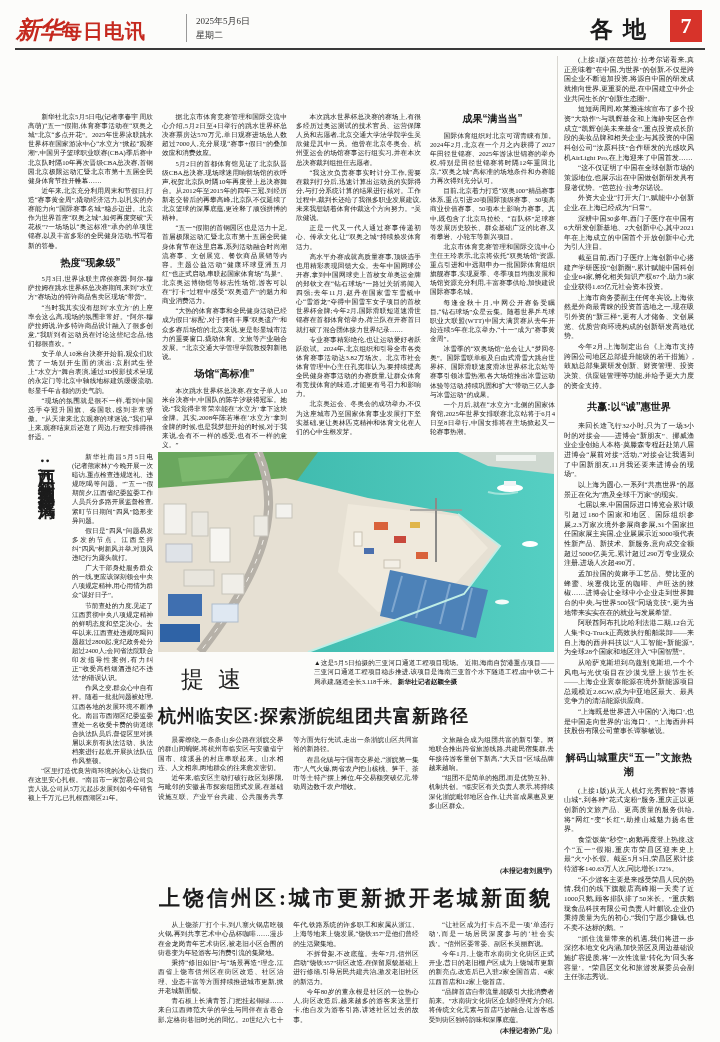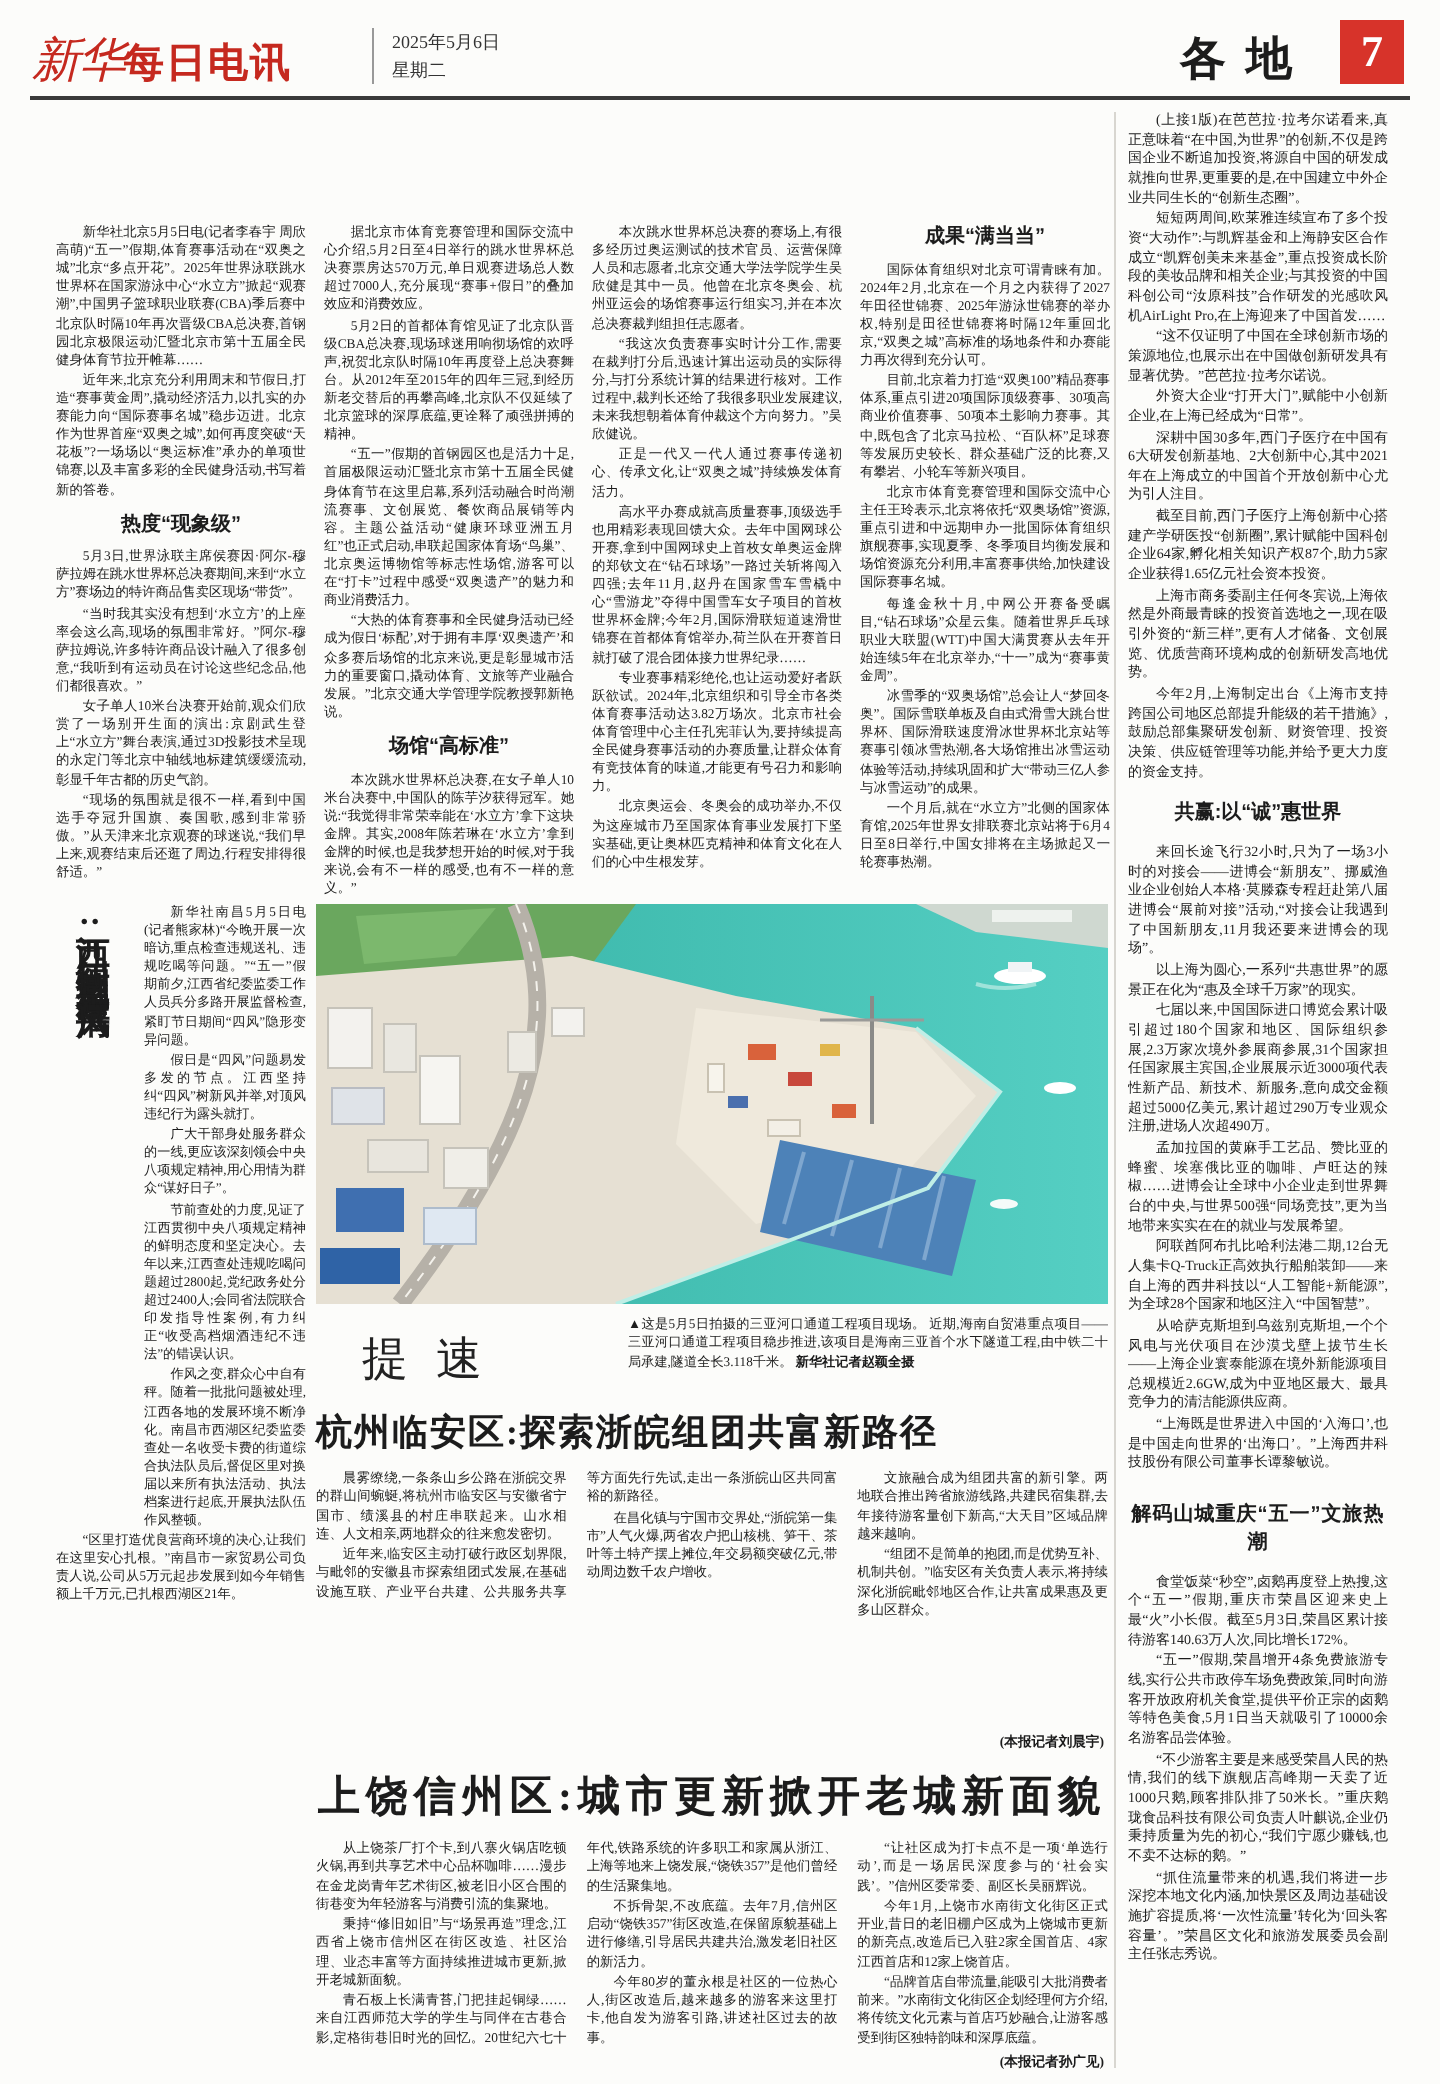--- a/index.html
+++ b/index.html
@@ -5,21 +5,21 @@
   html,body{margin:0;padding:0;background:#e9e7e2;}
   .page{position:relative;width:720px;height:1042px;margin:0 auto;background:#fcfcfa;
         font-family:"Liberation Serif","DejaVu Serif",serif;color:#1c1c1c;overflow:hidden;}
   .abs{position:absolute;}
   p{margin:0 0 1px 0;text-indent:2em;text-align:justify;}
   [data-bind-list]{display:block;}
 
   
   .masthead{left:0;top:8px;width:720px;height:40px;}
   .logo{position:absolute;left:16px;top:6px;color:#c5291f;white-space:nowrap;}
-  .logo .script{font-style:italic;font-weight:400;font-size:24px;letter-spacing:-1px;}
+  .logo .script{font-style:italic;font-weight:700;font-size:24px;letter-spacing:-1px;}
   .logo .block{font-weight:700;font-size:20px;letter-spacing:1px;}
   .mast-div{position:absolute;left:186px;top:6px;width:1px;height:28px;background:#999;}
   .dateblock{position:absolute;left:196px;top:7px;font-size:9px;line-height:1.5;color:#333;}
   .section{position:absolute;right:64px;top:6px;font-size:23px;font-weight:700;letter-spacing:10px;}
   .pagenum{position:absolute;right:18px;top:2px;width:32px;height:32px;background:#d7332a;color:#fff;
            font-weight:700;font-size:22px;text-align:center;line-height:32px;}
   .toprule{left:15px;top:48px;width:690px;height:2px;background:#3a3a3a;}
 
   
   .main-headline{left:28px;top:58px;width:527px;text-align:center;font-size:29px;font-weight:900;
@@ -133,22 +133,22 @@
         <p>来回长途飞行32小时,只为了一场3小时的对接会——进博会“新朋友”、挪威渔业企业创始人本格·莫滕森专程赶赴第八届进博会“展前对接”活动,“对接会让我遇到了中国新朋友,11月我还要来进博会的现场”。</p>
         <p>以上海为圆心,一系列“共惠世界”的愿景正在化为“惠及全球千万家”的现实。</p>
         <p>七届以来,中国国际进口博览会累计吸引超过180个国家和地区、国际组织参展,2.3万家次境外参展商参展,31个国家担任国家展主宾国,企业展展示近3000项代表性新产品、新技术、新服务,意向成交金额超过5000亿美元,累计超过290万专业观众注册,进场人次超490万。</p>
         <p>孟加拉国的黄麻手工艺品、赞比亚的蜂蜜、埃塞俄比亚的咖啡、卢旺达的辣椒……进博会让全球中小企业走到世界舞台的中央,与世界500强“同场竞技”,更为当地带来实实在在的就业与发展希望。</p>
         <p>阿联酋阿布扎比哈利法港二期,12台无人集卡Q-Truck正高效执行船舶装卸——来自上海的西井科技以“人工智能+新能源”,为全球28个国家和地区注入“中国智慧”。</p>
         <p>从哈萨克斯坦到乌兹别克斯坦,一个个风电与光伏项目在沙漠戈壁上拔节生长——上海企业寰泰能源在境外新能源项目总规模近2.6GW,成为中亚地区最大、最具竞争力的清洁能源供应商。</p>
         <p>“上海既是世界进入中国的‘入海口’,也是中国走向世界的‘出海口’。”上海西井科技股份有限公司董事长谭黎敏说。</p>
       </div>
     <h2 class="cq-head" data-bind="chongqing_article.headline">解码山城重庆“五一”文旅热潮</h2>
     <div data-bind-list="chongqing_article.paragraphs">
+        <p>(上接1版)从无人机灯光秀辉映“赛博山城”,到各种“花式宠粉”服务,重庆正以更创新的文旅产品、更高质量的服务供给,将“网红”变“长红”,助推山城魅力扬名世界。</p>
         <p>食堂饭菜“秒空”,卤鹅再度登上热搜,这个“五一”假期,重庆市荣昌区迎来史上最“火”小长假。截至5月3日,荣昌区累计接待游客140.63万人次,同比增长172%。</p>
-        <p>“五一”假期,荣昌增开4条免费旅游专线,实行公共市政停车场免费政策,同时向游客开放政府机关食堂,提供平价正宗的卤鹅等特色美食,5月1日当天就吸引了10000余名游客品尝体验。</p>
         <p>“不少游客主要是来感受荣昌人民的热情,我们的线下旗舰店高峰期一天卖了近1000只鹅,顾客排队排了50米长。”重庆鹅珑食品科技有限公司负责人叶麒说,企业仍秉持质量为先的初心,“我们宁愿少赚钱,也不卖不达标的鹅。”</p>
         <p>“抓住流量带来的机遇,我们将进一步深挖本地文化内涵,加快景区及周边基础设施扩容提质,将‘一次性流量’转化为‘回头客容量’。”荣昌区文化和旅游发展委员会副主任张志秀说。</p>
       </div>
   </div>
 
   <div class="abs jiangxi">
     <div class="vhead" data-bind="jiangxi_article.headline_vertical">江西:纠『烟酒歪风』扬『正气清风』</div>
     <div data-bind-list="jiangxi_article.paragraphs">
         <p>新华社南昌5月5日电(记者熊家林)“今晚开展一次暗访,重点检查违规送礼、违规吃喝等问题。”“五一”假期前夕,江西省纪委监委工作人员兵分多路开展监督检查,紧盯节日期间“四风”隐形变异问题。</p>
         <p>假日是“四风”问题易发多发的节点。江西坚持纠“四风”树新风并举,对顶风违纪行为露头就打。</p>

